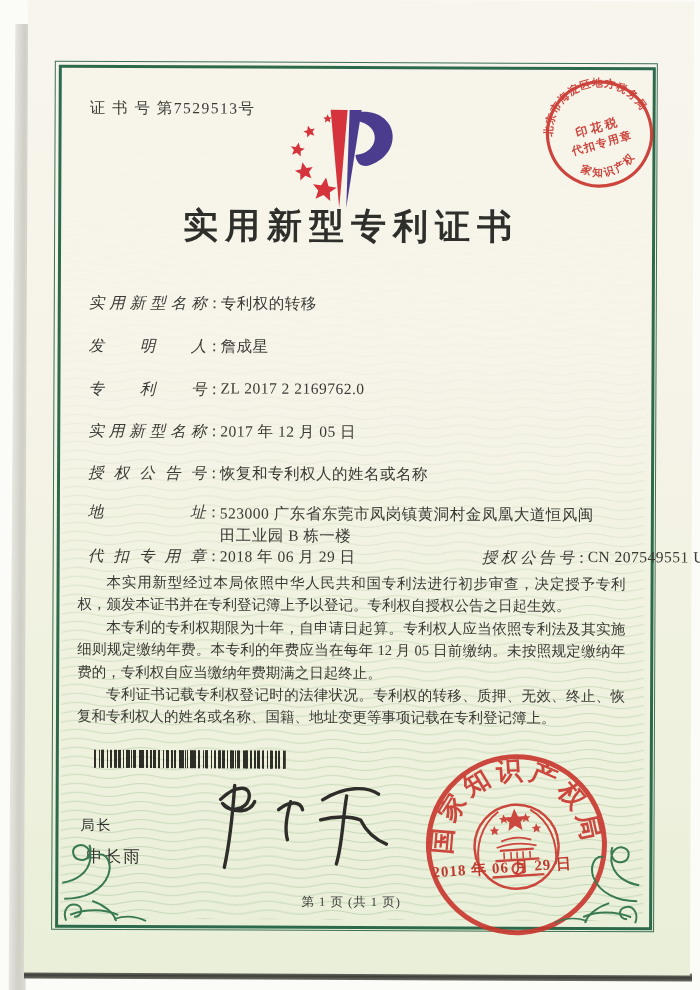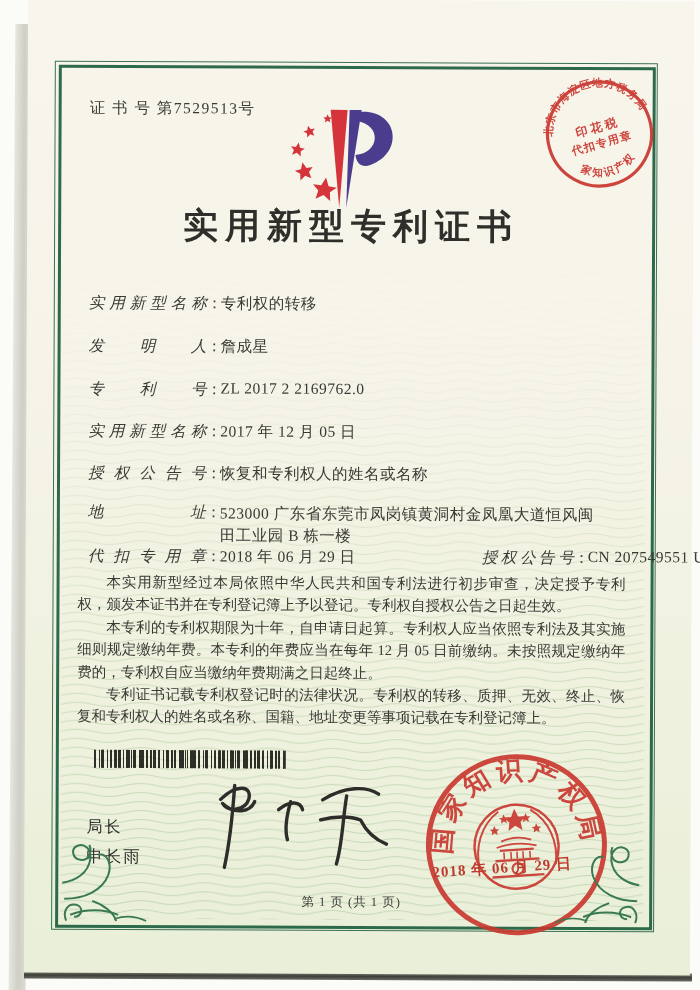--- a/index.html
+++ b/index.html
@@ -43,21 +43,21 @@
   .body-text{position:absolute;left:52px;top:572px;width:548px;font-size:14.5px;
     line-height:22.4px;text-align:justify;color:#3a3a35;}
   .body-text p{margin:0;text-indent:2em;}
 
   .barcode{position:absolute;left:69px;top:751px;width:192px;height:18px;
     background:
       repeating-linear-gradient(90deg,#15150f 0 2px,rgba(0,0,0,0) 2px 5px,#15150f 5px 6px,rgba(0,0,0,0) 6px 8px),
       repeating-linear-gradient(90deg,#15150f 0 1px,rgba(0,0,0,0) 1px 7px,#15150f 7px 10px,rgba(0,0,0,0) 10px 13px);
     opacity:.88;}
 
-  .signer-title{position:absolute;left:62px;top:818px;font-size:16px;letter-spacing:2px;color:#2f2f2b;
+  .signer-title{position:absolute;left:56px;top:818px;font-size:14px;letter-spacing:2px;color:#2f2f2b;
     font-family:"Liberation Sans","DejaVu Sans",sans-serif;}
   .signer-name{position:absolute;left:62px;top:847px;font-size:16.5px;letter-spacing:2px;color:#2f2f2b;
     font-family:"Liberation Sans","DejaVu Sans",sans-serif;}
   .signature{position:absolute;left:170px;top:776px;width:210px;height:110px;}
 
   .seal-office{position:absolute;left:396px;top:748px;width:192px;height:192px;opacity:.9;}
   .seal-date{position:absolute;left:408px;top:856px;width:200px;font-size:15px;font-weight:bold;
     color:#bf3a2e;letter-spacing:1px;transform:rotate(-4deg);white-space:nowrap;}
 
   .flourish{position:absolute;width:94px;height:92px;}

